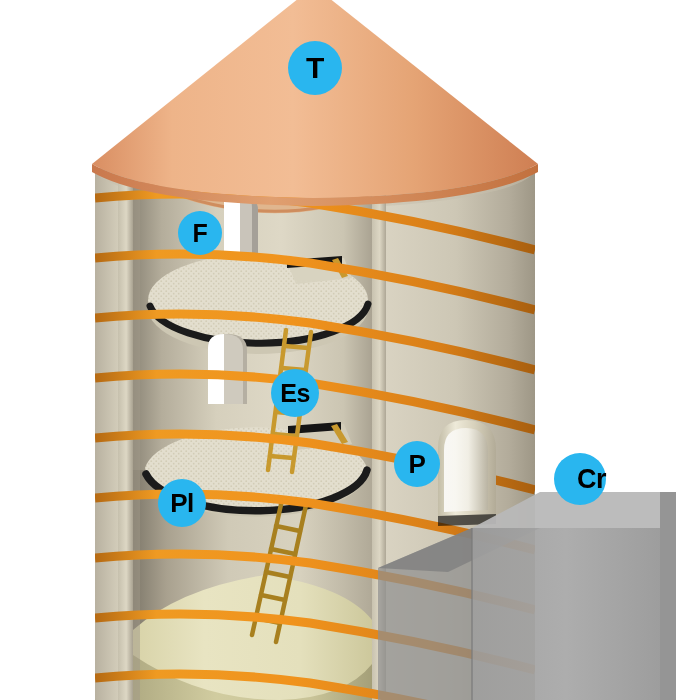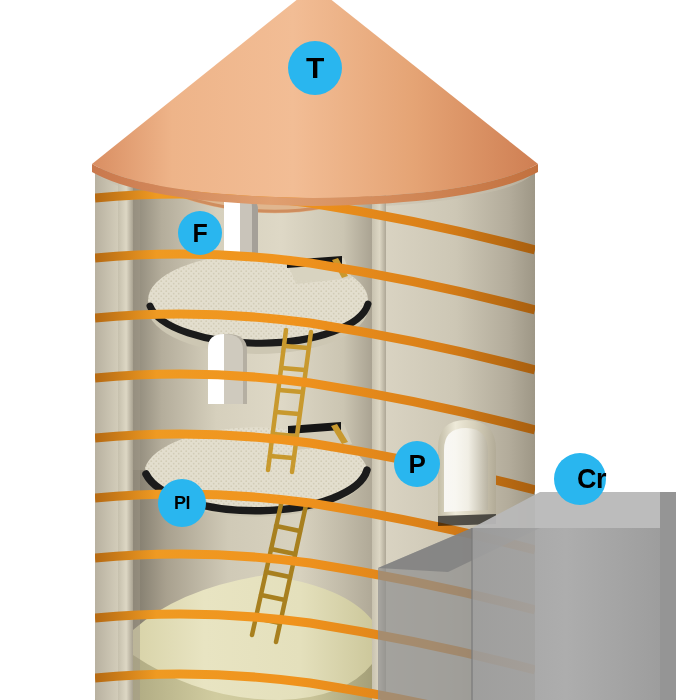--- a/index.html
+++ b/index.html
@@ -275,26 +275,29 @@
   </svg>
 
   <div class="callout" style="left:288px; top:41px; width:54px; height:54px; font-size:30px;">
     <span>T</span>
   </div>
 
   <div class="callout" style="left:178px; top:211px; width:44px; height:44px; font-size:25px;">
     <span>F</span>
   </div>
 
+  <div class="callout" style="left:271px; top:369px; width:48px; height:48px; font-size:25px;">
+    <span>Es</span>
+  </div>
 
   <div class="callout" style="left:394px; top:441px; width:46px; height:46px; font-size:26px;">
     <span>P</span>
   </div>
 
   <div class="callout" style="left:554px; top:453px; width:52px; height:52px; font-size:27px;justify-content:flex-end;">
     <span>Cr</span>
   </div>
 
-  <div class="callout" style="left:158px; top:479px; width:48px; height:48px; font-size:18px;">
+  <div class="callout" style="left:158px; top:479px; width:48px; height:48px; font-size:26px;">
     <span>Pl</span>
   </div>
 
 </div>
 
 </body></html>

